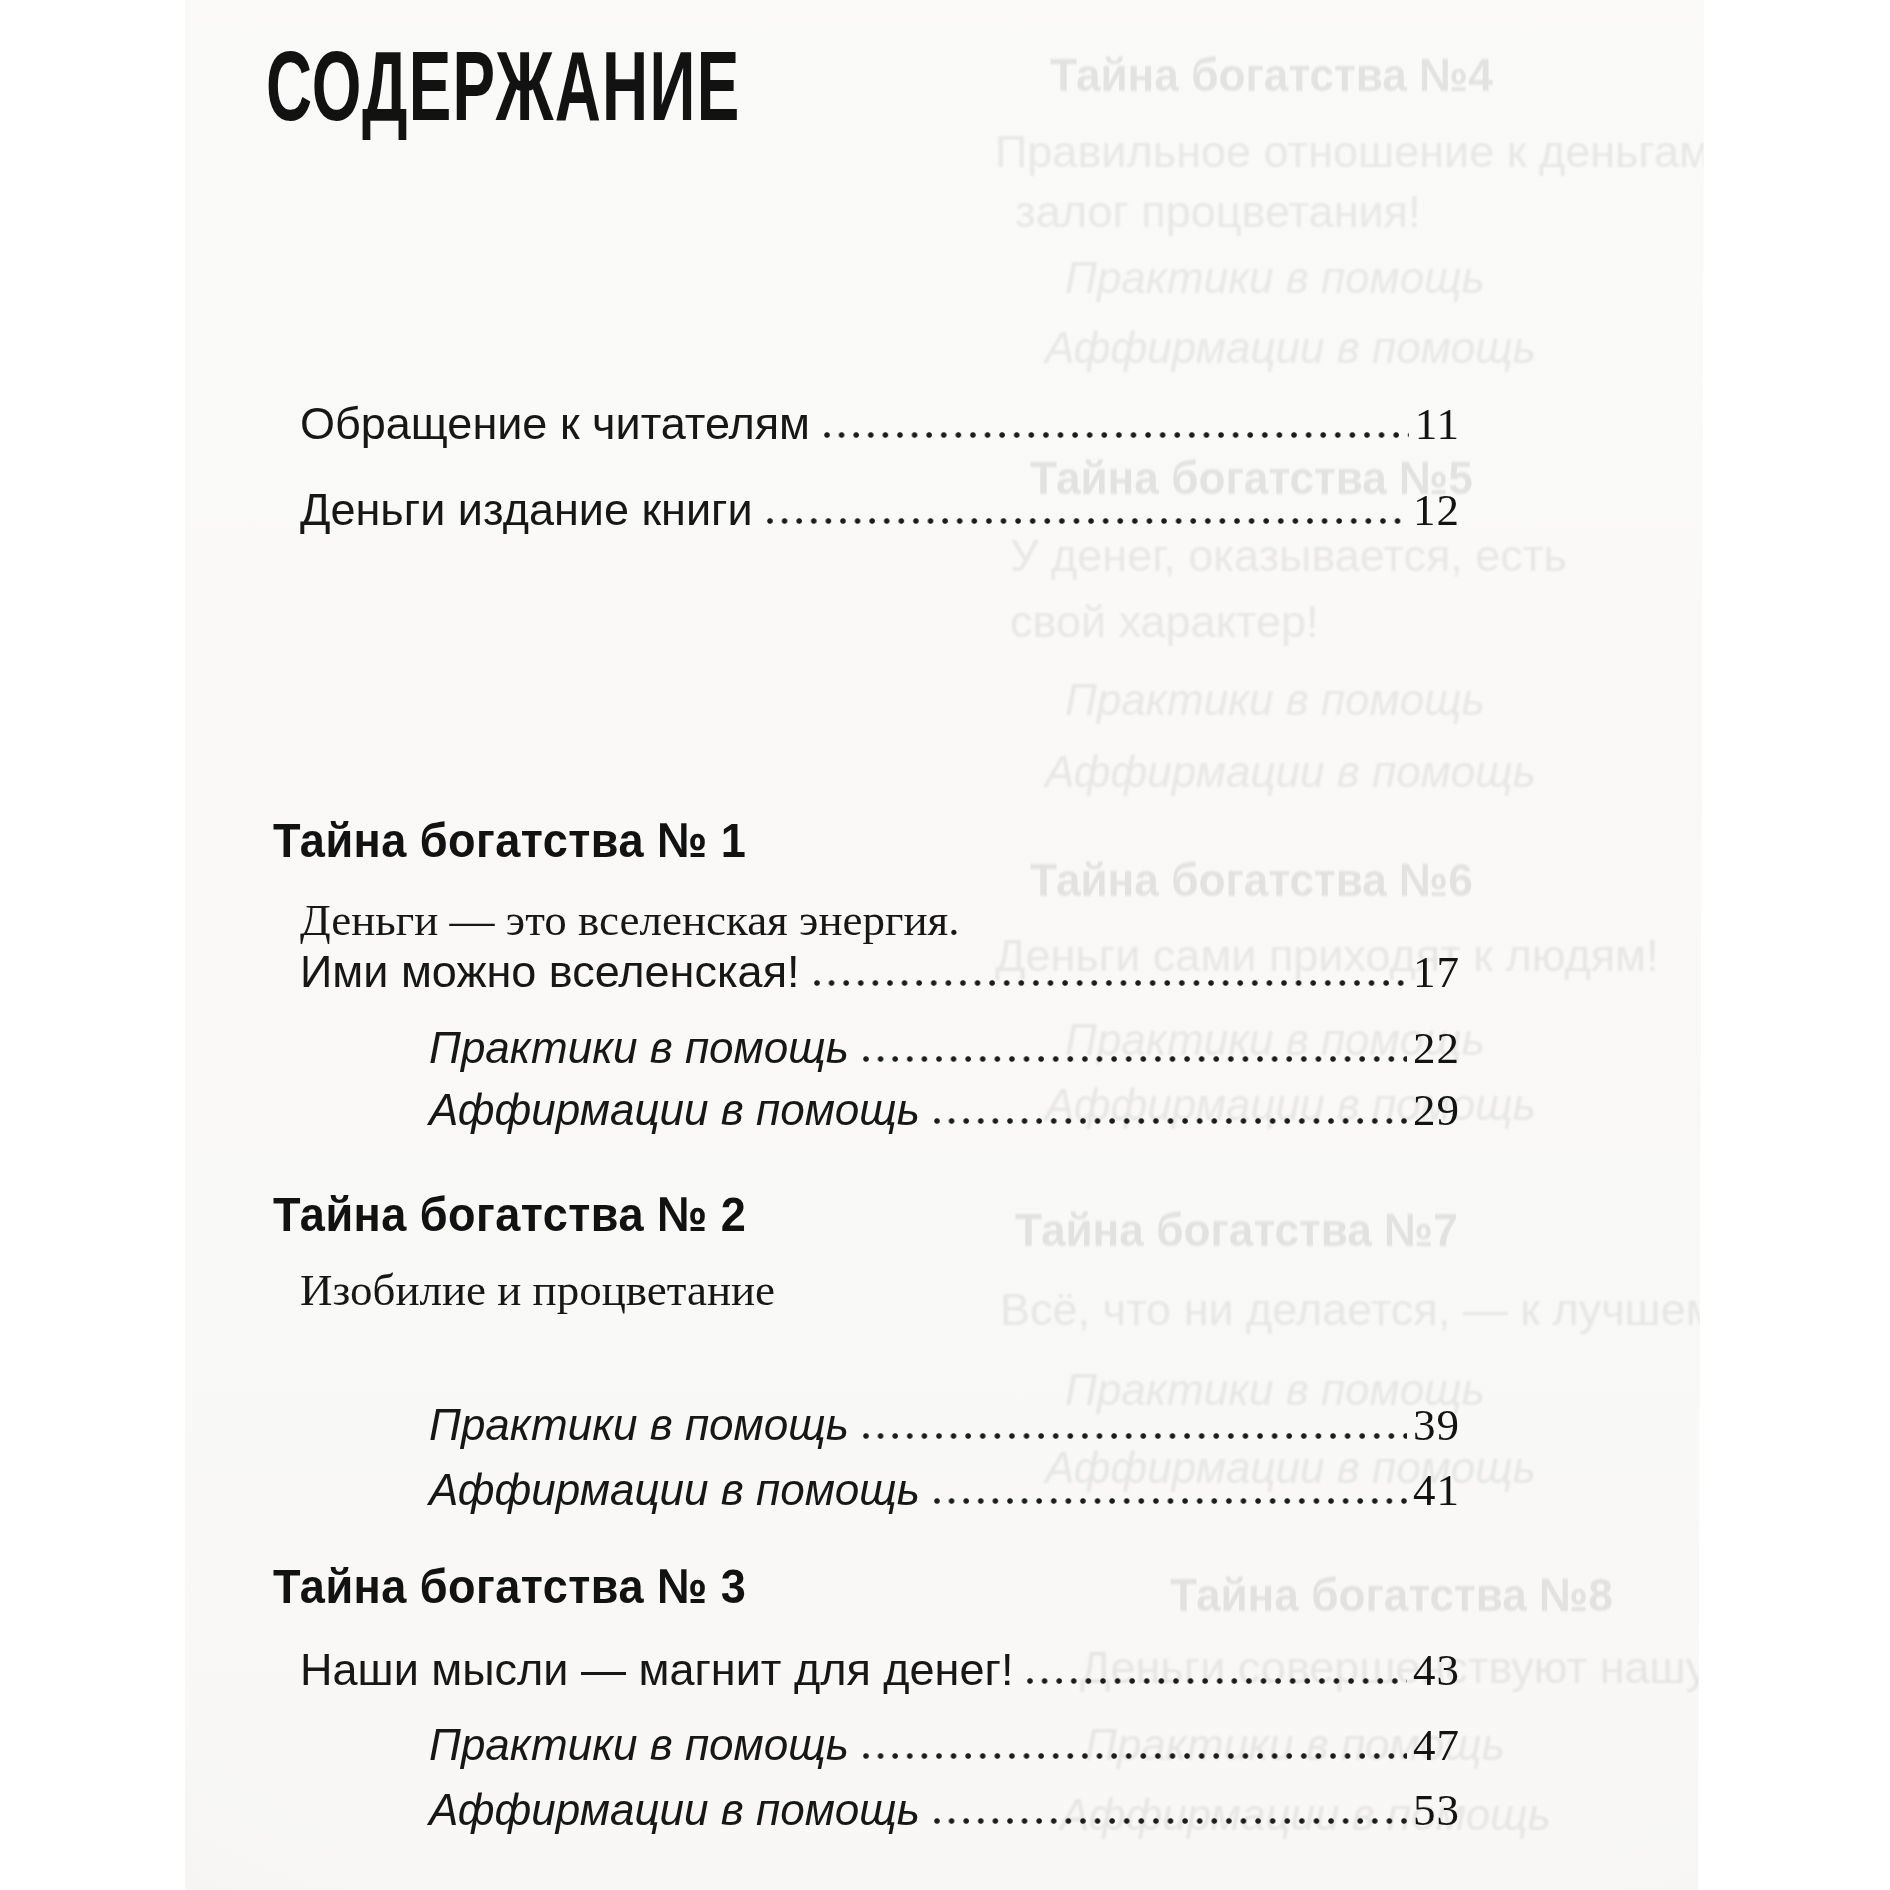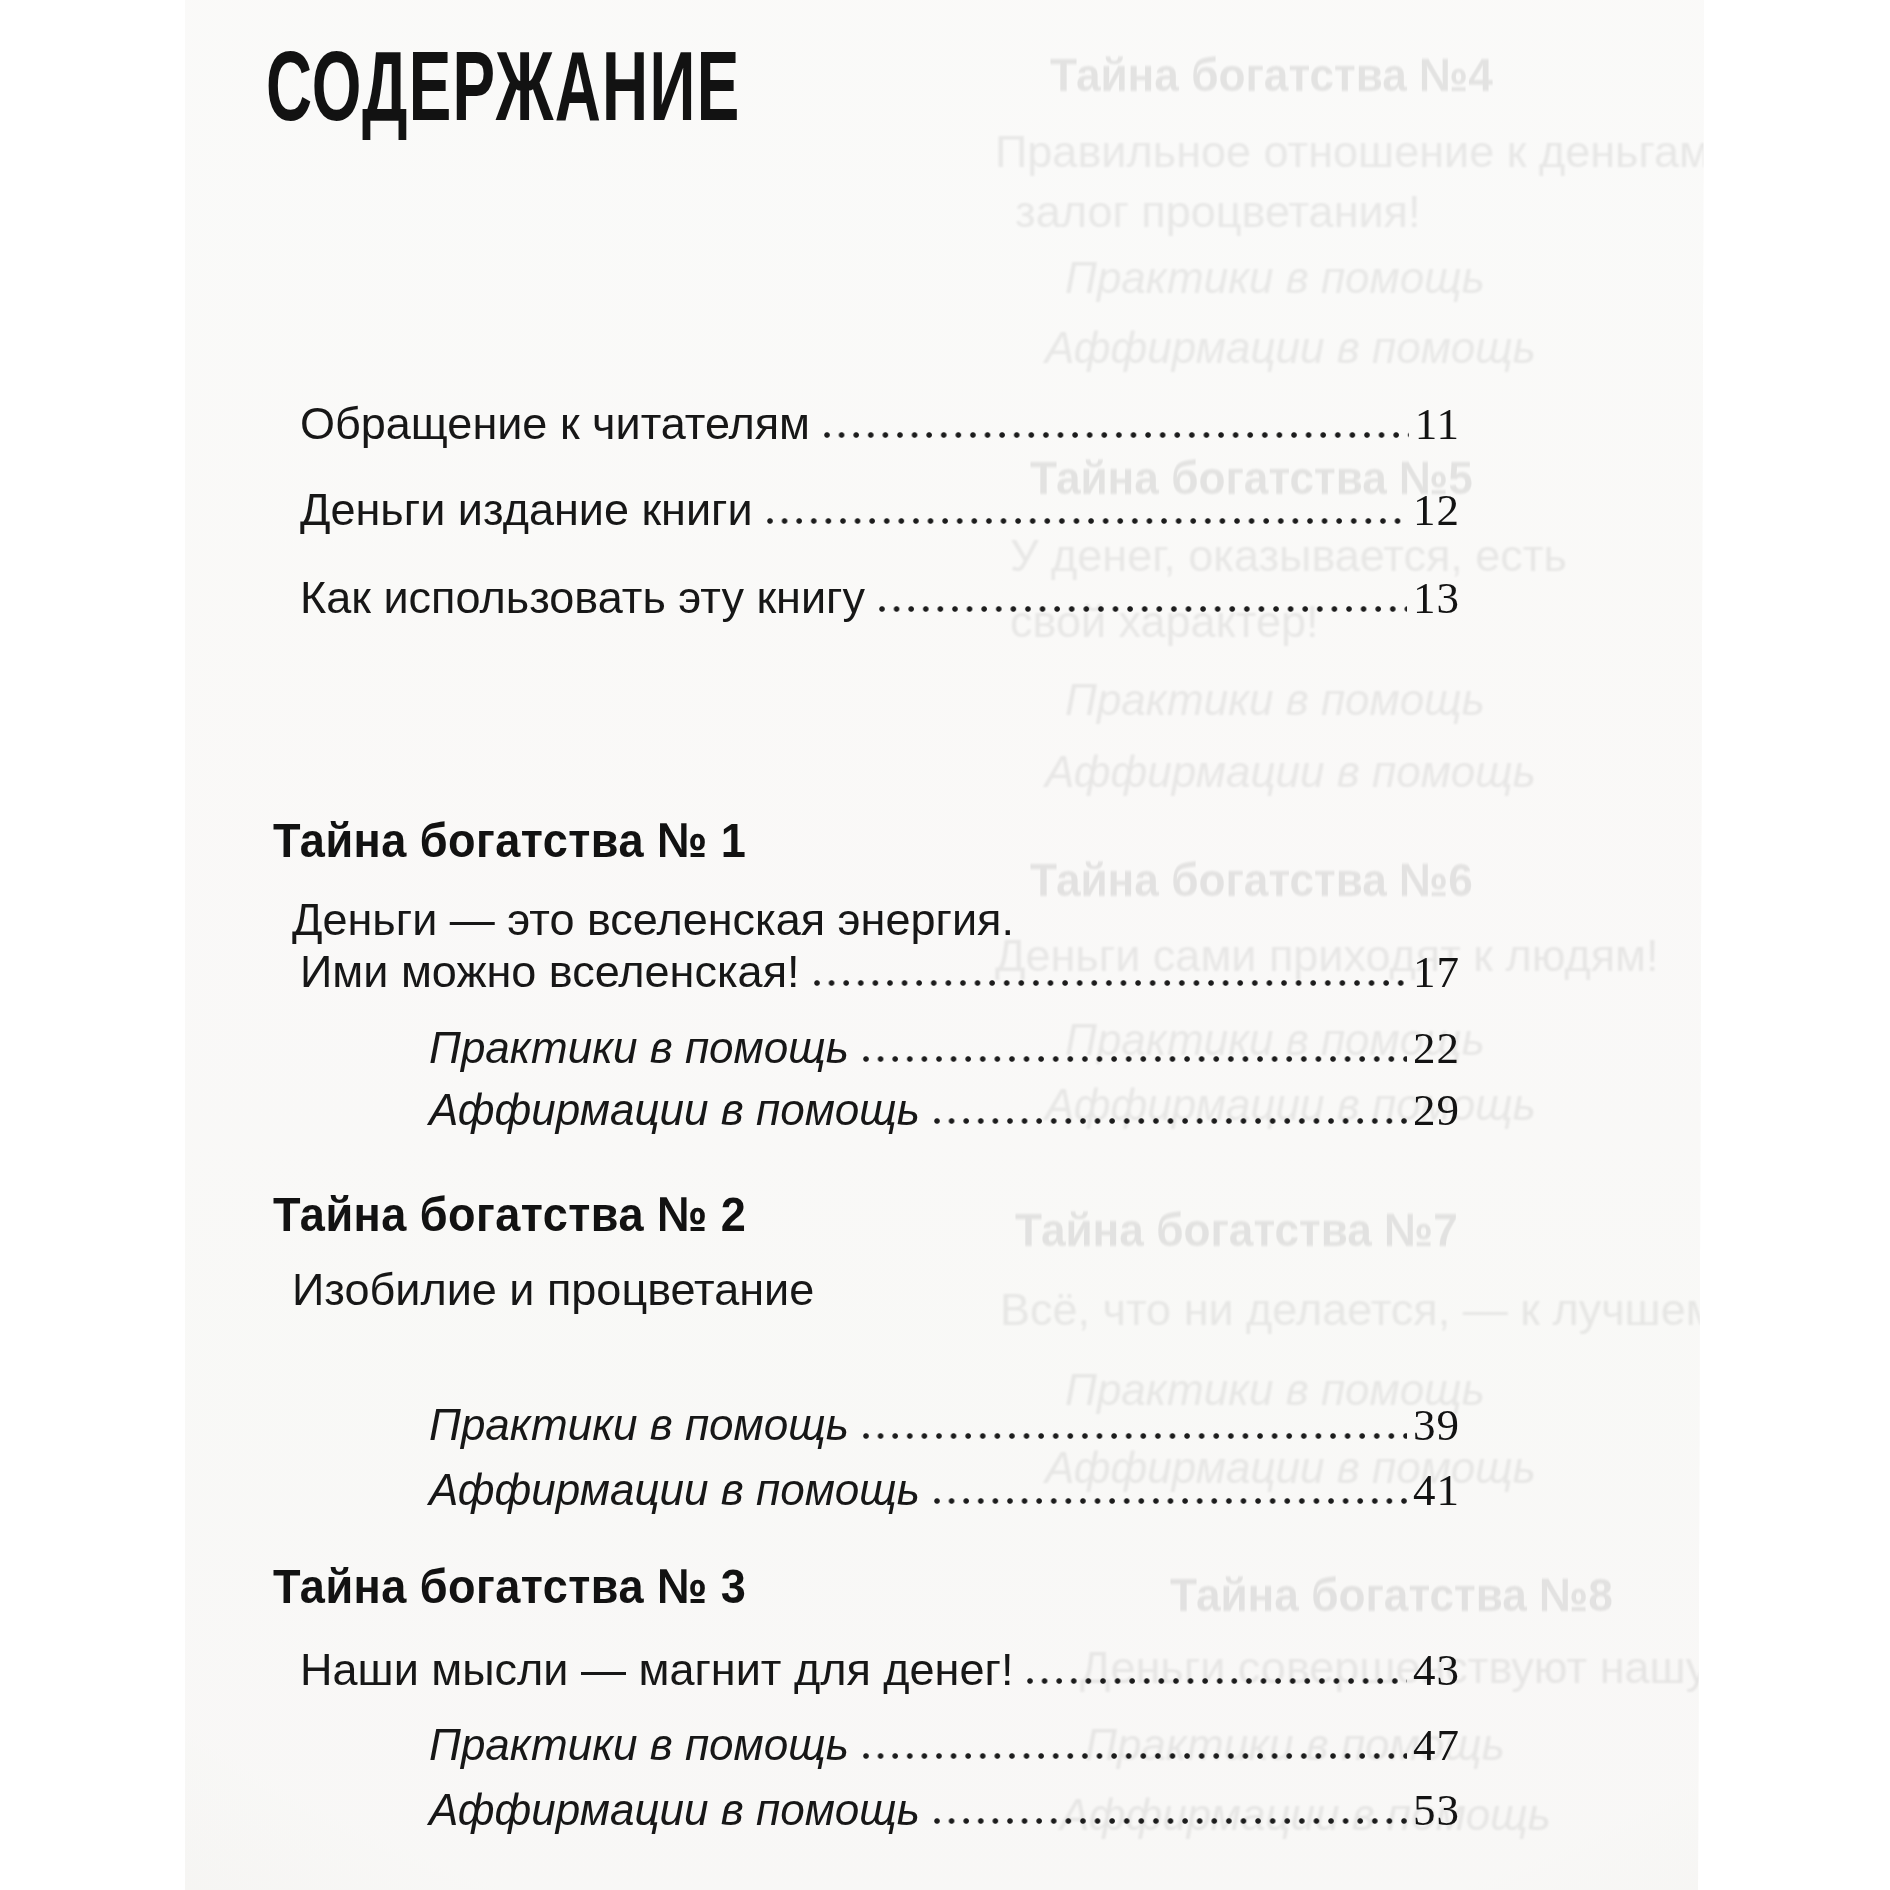--- a/index.html
+++ b/index.html
@@ -41,22 +41,22 @@
     background-size:14.6px 12px;background-repeat:repeat-x;
     min-width:30px;
   }
   .heading{
     position:absolute;left:273px;height:56px;
     font-size:49px;line-height:56px;font-weight:700;color:#121212;
     transform:scaleX(0.92);transform-origin:left bottom;
     white-space:nowrap;letter-spacing:0.5px;
   }
   .pre{
-    position:absolute;left:292px;height:52px;
-    font-size:45px;line-height:52px;color:#171717;white-space:nowrap;
+    position:absolute;left:300px;height:52px;
+    font-size:45px;line-height:52px;color:#171717;white-space:nowrap;font-family:Liberation Serif, serif;
   }
   .row.sub{left:429px;}
   .row.sub .txt{font-style:italic;font-size:44px;}
   
   .ghost{
     position:absolute;white-space:nowrap;
     font-size:45px;line-height:52px;color:#2e2e2e;
     opacity:0.085;filter:blur(0.8px);
   }
   .ghost.b{font-weight:700;font-size:47px;opacity:0.105;transform:scaleX(0.94);transform-origin:left top;}
@@ -97,25 +97,20 @@
   <div class="row" style="top:398px">
     <span class="txt">Обращение к читателям</span>
     <span class="leader"></span>
     <span class="num">11</span>
   </div>
   <div class="row" style="top:484px">
     <span class="txt">Деньги издание книги</span>
     <span class="leader"></span>
     <span class="num">12</span>
   </div>
-  <div class="row" style="top:572px">
-    <span class="txt">Как использовать эту книгу</span>
-    <span class="leader"></span>
-    <span class="num">13</span>
-  </div>
 
   <div class="heading" style="top:812px">Тайна богатства № 1</div>
   <div class="pre" style="top:894px">Деньги — это вселенская энергия.</div>
   <div class="row" style="top:946px">
     <span class="txt">Ими можно вселенская!</span>
     <span class="leader"></span>
     <span class="num">17</span>
   </div>
   <div class="row sub" style="top:1022px">
     <span class="txt">Практики в помощь</span>

